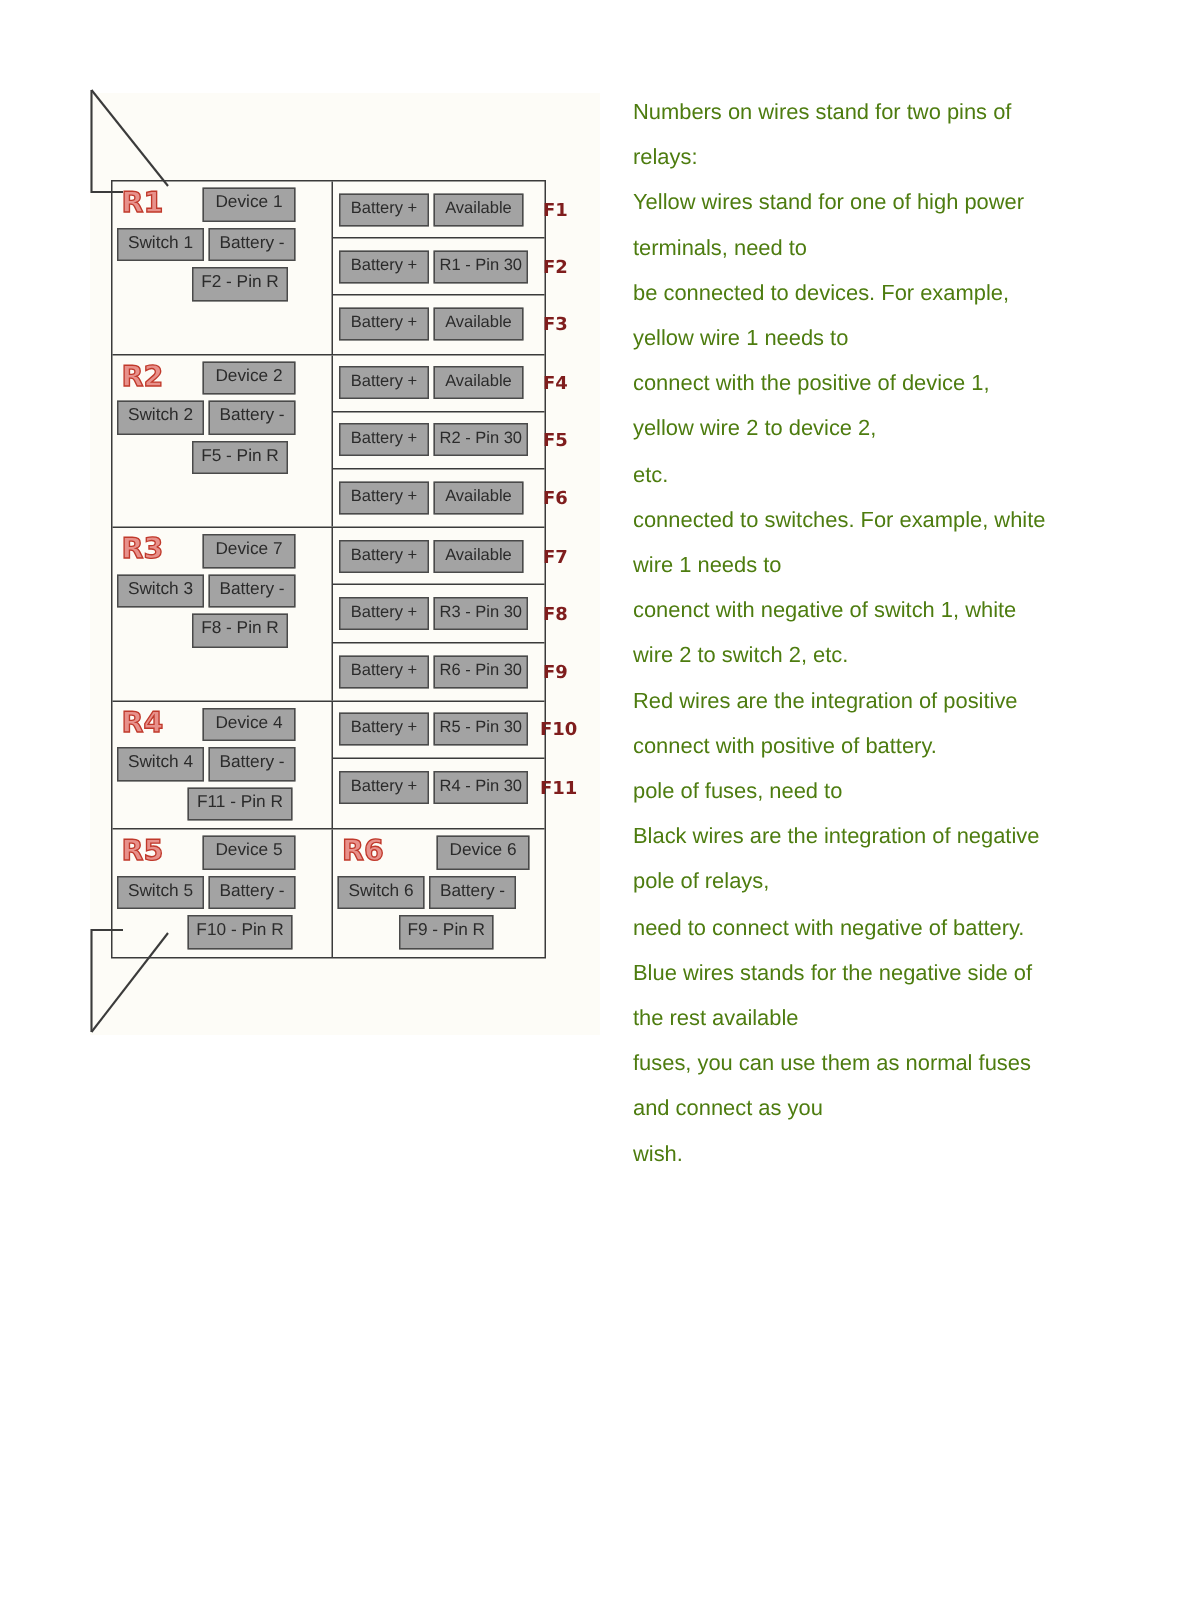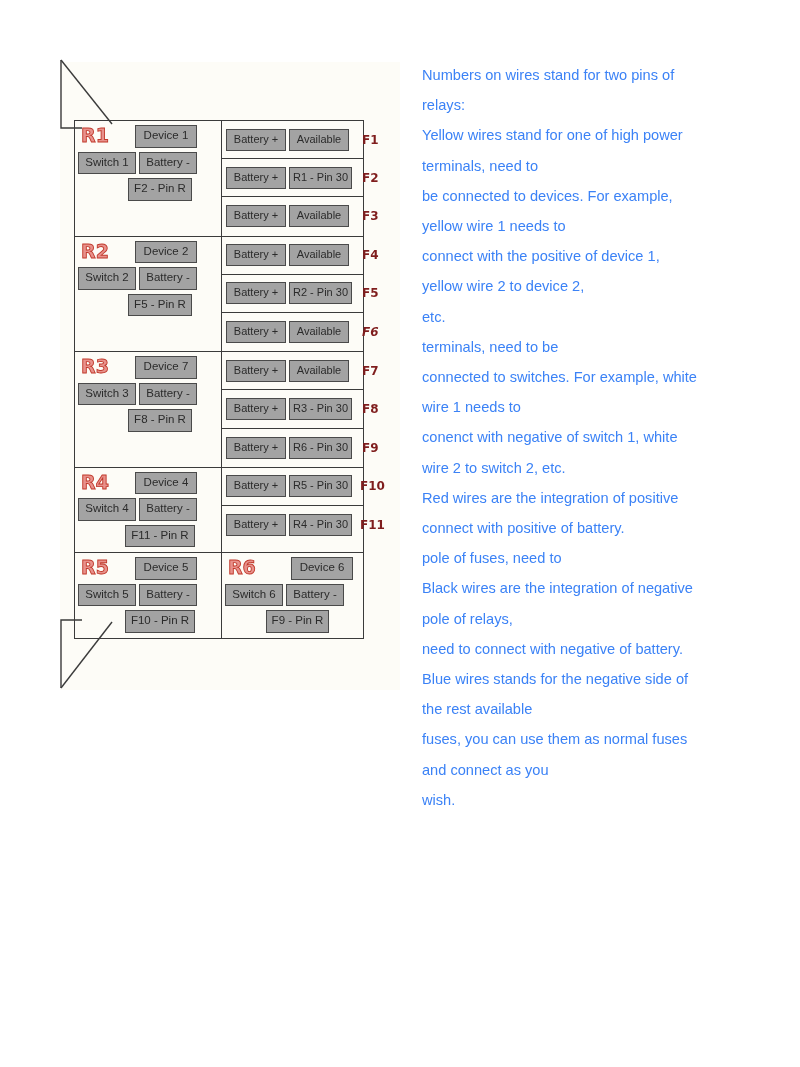--- a/index.html
+++ b/index.html
@@ -172,21 +172,21 @@
     position: absolute;
     left: 422px;
     top: 60px;
     width: 340px;
   }
   #notes p {
     margin: 0;
     font-family: "Liberation Sans", sans-serif;
     font-size: 14.6px;
     line-height: 30.2px;
-    color: #3b82f6;
+    color: #4d7c0f;
     white-space: nowrap;
   }
 </style>
 </head>
 <body>
 
 <div id="page">
 
   <div id="diagram-canvas"></div>
 
@@ -260,21 +260,21 @@
           <span class="fuse-label" style="left:140px;">F4</span>
         </div>
         <div class="fuse-row">
           <span class="box">Battery +</span>
           <span class="box">R2 - Pin 30</span>
           <span class="fuse-label" style="left:140px;">F5</span>
         </div>
         <div class="fuse-row">
           <span class="box">Battery +</span>
           <span class="box">Available</span>
-          <span class="fuse-label" style="left:140px;font-style:italic;">F6</span>
+          <span class="fuse-label" style="left:140px;">F6</span>
         </div>
       </div>
     </div>
 
     <div class="relay-row">
       <div class="relay-left">
         <div class="relay-card">
           <span class="relay-tag">R3</span>
           <div class="line-device">
               <span class="box">Device 7</span>
@@ -375,21 +375,20 @@
   <div id="notes">
     <p>Numbers on wires stand for two pins of</p>
     <p>relays:</p>
     <p>Yellow wires stand for one of high power</p>
     <p>terminals, need to</p>
     <p>be connected to devices. For example,</p>
     <p>yellow wire 1 needs to</p>
     <p>connect with the positive of device 1,</p>
     <p>yellow wire 2 to device 2,</p>
     <p>etc.</p>
-    <p>terminals, need to be</p>
     <p>connected to switches. For example, white</p>
     <p>wire 1 needs to</p>
     <p>conenct with negative of switch 1, white</p>
     <p>wire 2 to switch 2, etc.</p>
     <p>Red wires are the integration of positive</p>
     <p>connect with positive of battery.</p>
     <p>pole of fuses, need to</p>
     <p>Black wires are the integration of negative</p>
     <p>pole of relays,</p>
     <p>need to connect with negative of battery.</p>

